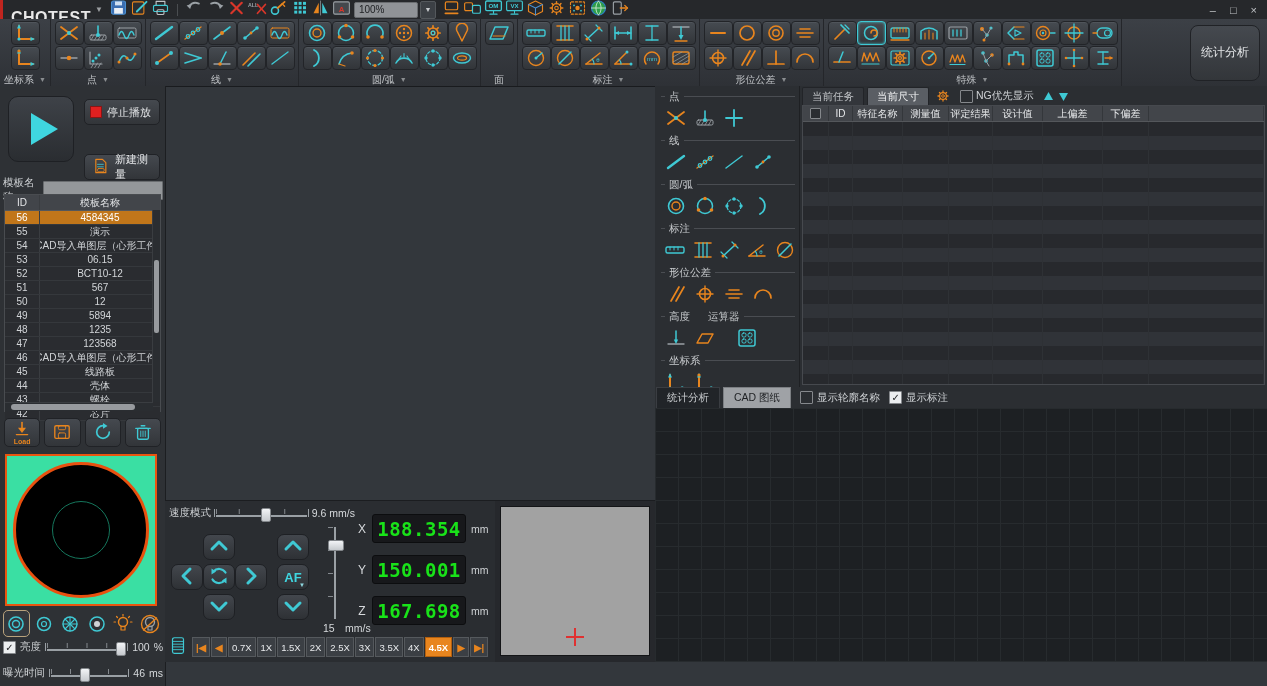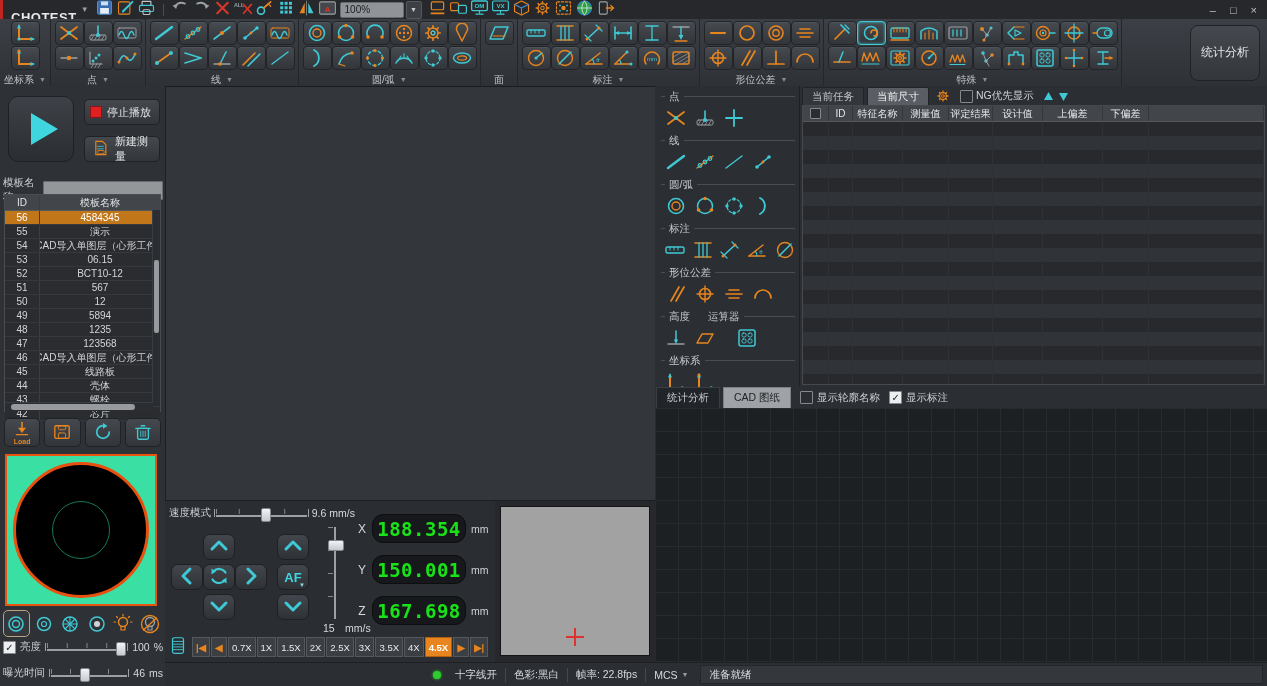--- a/index.html
+++ b/index.html
@@ -2,21 +2,21 @@
 <html><head>
 <meta charset="utf-8">
 <style>
   html,body{margin:0;padding:0;background:#222;}
   .app{position:relative;width:1267px;height:686px;background:#33373c;overflow:hidden;
        font-family:"Liberation Sans",sans-serif;font-size:11px;color:#cfd2d5;user-select:none;}
   
   .titlebar{position:absolute;top:0;left:0;width:1267px;height:19px;background:#26282b;
             border-bottom:1px solid #1b1d20;display:flex;align-items:center;gap:1px;}
   .accent{width:3px;height:19px;background:#c0251f;}
-  .app-title{font-weight:bold;color:#e8e8e8;font-size:13px;margin:16px 3px 0 7px;letter-spacing:.5px;}
+  .app-title{font-weight:bold;color:#e8e8e8;font-size:16px;margin:16px 3px 0 7px;letter-spacing:.5px;}
   .caret{color:#9a9da0;font-size:8px;margin-right:4px;}
   .ticon{width:21px;height:17px;display:inline-flex;align-items:center;justify-content:center;}
   .tb-sep{width:1px;height:12px;background:#4a4d50;margin:0 5px;display:inline-block;}
   .zoom-box{width:54px;height:14px;background:#909397;border:1px solid #6a6d70;border-radius:2px;
             color:#1d1f22;display:flex;align-items:center;padding:0 4px;font-size:10px;margin:0 1px;}
   .zoom-dd{width:14px;height:16px;background:#3c4045;border:1px solid #54585c;border-radius:2px;
            color:#c8cbce;font-size:7px;display:flex;align-items:center;justify-content:center;margin-right:4px;}
   .win-controls{margin-left:auto;display:flex;gap:14px;padding-right:10px;color:#c0c3c6;font-size:11px;}
   .win-controls span{cursor:default;}
   
@@ -101,21 +101,21 @@
   .af-dd{position:absolute;right:3px;bottom:1px;font-size:6px;color:#8fd8e0;}
   .vslider{position:absolute;left:163px;top:26px;width:14px;height:92px;}
   .vslider .trk{position:absolute;left:6px;top:0;bottom:0;width:2px;background:#9aa0a5;}
   .vslider .tks{position:absolute;left:0px;top:0;bottom:0;width:5px;
     background-image:linear-gradient(#84898e 1px,transparent 1px);background-size:100% 25%;}
   .vslider .thm{position:absolute;left:0;top:14%;width:14px;height:9px;background:linear-gradient(#f2f4f6,#c6cace);
                 border:1px solid #83878b;border-radius:2px;}
   .coords{position:absolute;left:192px;top:13px;display:flex;flex-direction:column;gap:12px;}
   .coord-row{display:flex;align-items:center;gap:5px;}
   .coord-axis{width:10px;text-align:center;color:#d6d9dc;font-size:12px;}
-  .coord-box{width:92px;height:27px;background:#17181b;border:1px solid #0c0d0f;border-radius:11px;
+  .coord-box{width:92px;height:27px;background:#17181b;border:1px solid #0c0d0f;border-radius:3px;
              display:flex;align-items:center;justify-content:center;color:#19e219;
              font-family:"DejaVu Sans Mono",monospace;font-size:19px;font-weight:bold;letter-spacing:.5px;}
   .coord-unit{color:#cfd2d5;font-size:10.5px;}
   .zoomrow{position:absolute;left:2px;bottom:4px;display:flex;gap:1px;align-items:center;}
   .zbtn{height:20px;min-width:16px;padding:0 3px;background:#3b3f44;border:1px solid #55595d;color:#e8eaec;
         font-size:9.5px;display:flex;align-items:center;justify-content:center;box-sizing:border-box;}
   .zbtn.tr{color:#e8851e;font-weight:bold;}
   .zbtn.active{background:#e8851e;border-color:#b35f0e;color:#fff;font-weight:bold;}
   .sval{font-size:10.5px;color:#d6d9dc;}
   
@@ -917,21 +917,21 @@
   </div>
 
   <div class="left">
     <div class="play-btn">
         <div class="play-tri"></div>
       </div>
     <div class="side-btn" style="top:13px">
       <span class="stop-sq"></span>
       <span>停止播放</span>
     </div>
-    <div class="side-btn" style="top:50px">
+    <div class="side-btn" style="top:68px">
       <span id="doc-icon"><svg width="20" height="18" viewBox="0 0 24 20" fill="none" stroke-linecap="round" stroke-linejoin="round">
             <path d="M7,2 H15 L19,6 V18 H7 Z" stroke="#e8851e" stroke-width="1.4" fill="none"></path>
             <line x1="9" y1="8" x2="16" y2="8" stroke="#3fc9d4" stroke-width="1"></line>
             <line x1="9" y1="11" x2="16" y2="11" stroke="#3fc9d4" stroke-width="1"></line>
             <rect x="9" y="13" width="8" height="4" rx="1.5" stroke="#e8851e" stroke-width="1" fill="none"></rect>
           </svg></span>
       <span>新建测量</span>
     </div>
     <div class="lp-row" style="top:90px">
       <span class="lp-label">模板名称</span>
@@ -1745,28 +1745,14 @@
       <span>显示轮廓名称</span>
     </span>
     <span class="ws-cb">
       <span class="cb on">✓</span>
       <span>显示标注</span>
     </span>
   </div>
 
   <div class="canvas"></div>
 
-  <div class="status">
-    <span class="st-dot"></span>
-    <span class="st-item">十字线开</span>
-    <span class="st-sep"></span>
-    <span class="st-item">色彩:黑白</span>
-    <span class="st-sep"></span>
-    <span class="st-item">帧率: 22.8fps</span>
-    <span class="st-sep"></span>
-    <span class="st-item">
-      <span>MCS</span>
-      <span style="font-size:7px;color:#9a9da0">▼</span>
-    </span>
-    <span class="st-ready">准备就绪</span>
-  </div>
 
 </div>
 
 </body></html>

